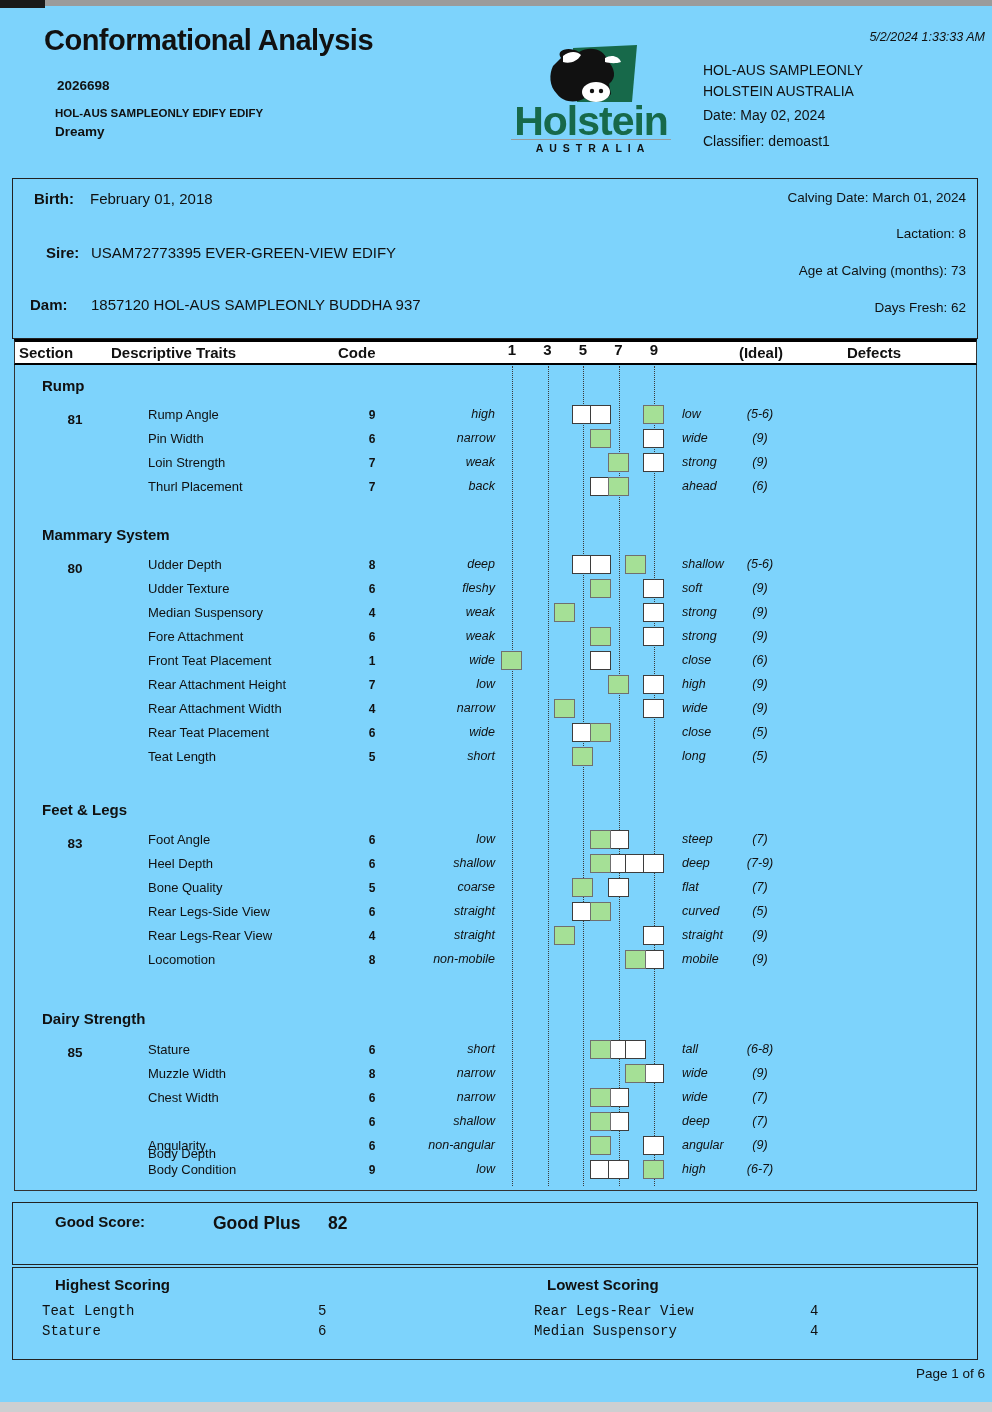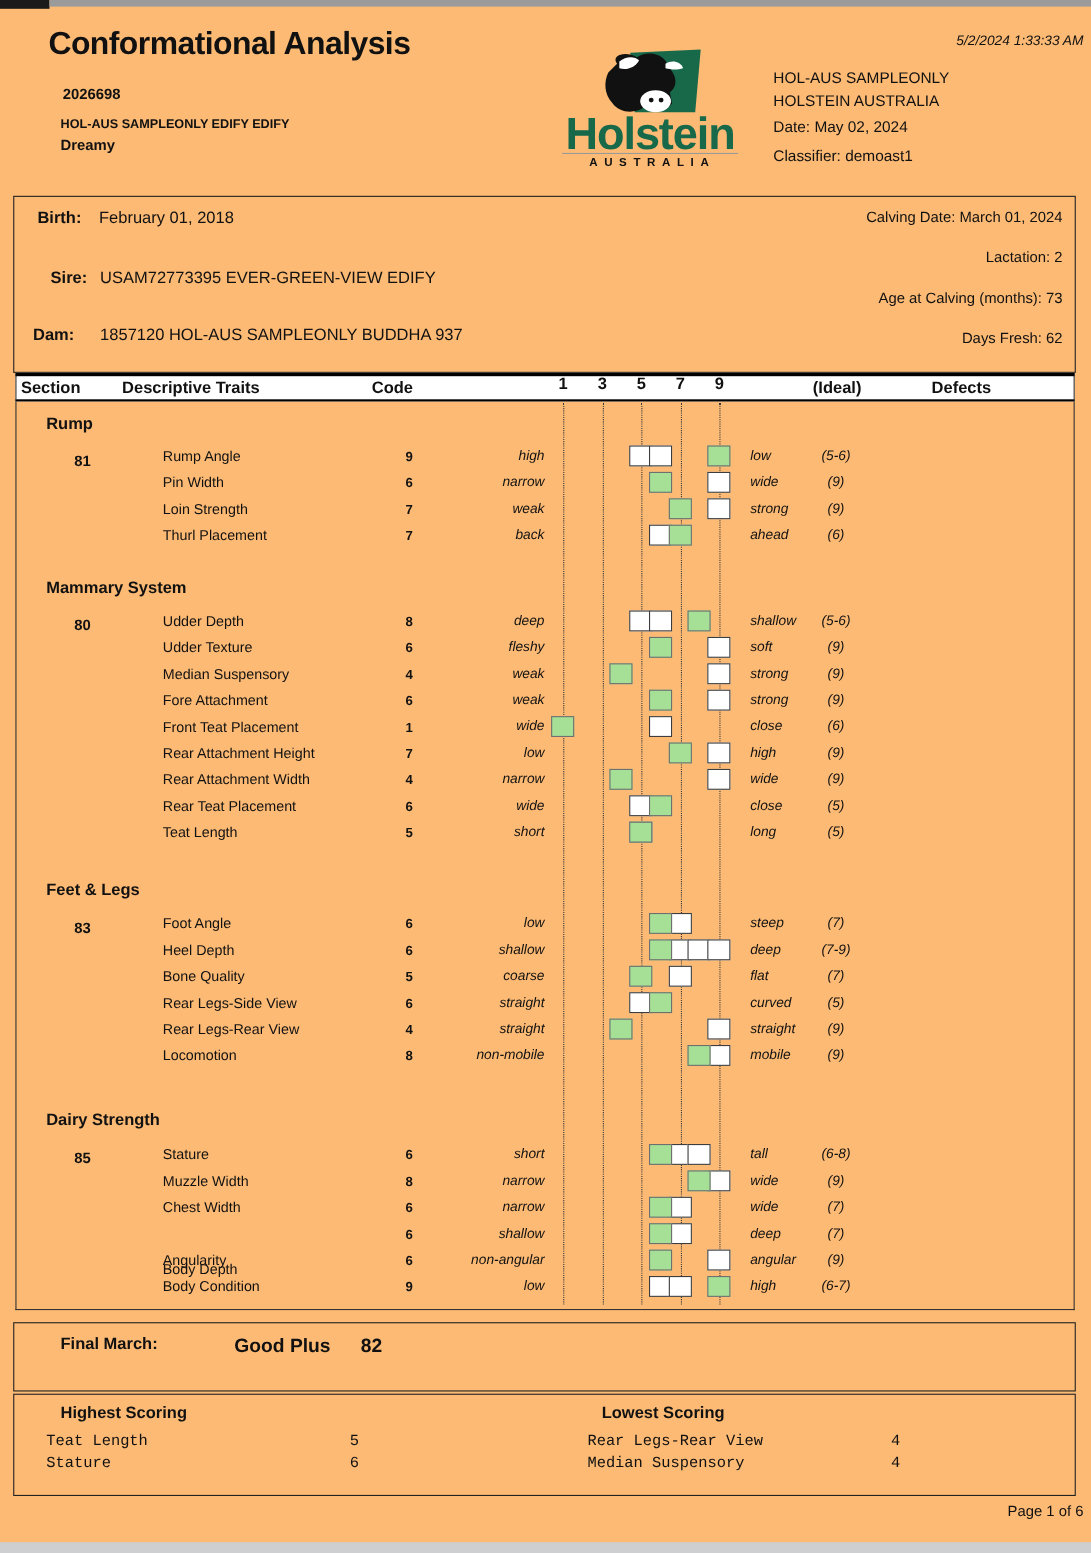--- a/index.html
+++ b/index.html
@@ -1,16 +1,16 @@
 <!DOCTYPE html>
 <html><head>
 <meta charset="utf-8">
 <style>
   html,body{margin:0;padding:0;background:#fff;}
-  #page{position:relative;width:992px;height:1412px;background:#fdba74;overflow:hidden;
+  #page{position:relative;width:992px;height:1412px;background:#7dd3fc;overflow:hidden;
         font-family:"Liberation Sans",sans-serif;color:#111;}
   .abs{position:absolute;}
 
   .topstrip-black{left:0;top:0;width:45px;height:8px;background:#1a1a1a;}
   .topstrip-gray{left:45px;top:0;right:0;height:6px;background:#9b9b9b;}
   .bottomstrip{left:0;top:1402px;width:992px;height:10px;background:#cdcfd1;}
 
   .title{left:44px;top:24px;font-size:29px;font-weight:bold;letter-spacing:-0.5px;}
   .timestamp{right:7px;top:30px;font-size:12.5px;font-style:italic;}
   .animal-id{left:57px;top:78px;font-size:13.5px;font-weight:bold;}
@@ -102,39 +102,39 @@
     <span class="th" style="left:4px;">Section</span>
     <span class="th" style="left:96px;">Descriptive Traits</span>
     <span class="th" style="left:323px;">Code</span>
     <span class="th" style="left:708px;width:76px;text-align:center;">(Ideal)</span>
     <span class="th" style="left:822px;width:74px;text-align:center;">Defects</span>
   </div>
   <div class="abs tbody"></div>
   <div id="trait-area"></div>
 
   <div class="abs fsbox">
-    <span class="abs fs-label">Final March:</span>
+    <span class="abs fs-label">Good Score:</span>
     <span class="abs fs-class">Good Plus</span>
     <span class="abs fs-score">82</span>
   </div>
 
   <div class="abs sumbox">
     <span class="sum-title" style="left:42px;">Highest Scoring</span>
     <span class="sum-title" style="left:534px;">Lowest Scoring</span>
     <div id="sum-rows"></div>
   </div>
 
   <div class="abs pagelabel">Page 1 of 6</div>
   <div class="abs bottomstrip"></div>
 <div class="abs hdr-line" style="left: 703px; top: 62px;">HOL-AUS SAMPLEONLY</div>
     <div class="abs hdr-line" style="left: 703px; top: 83px;">HOLSTEIN AUSTRALIA</div>
     <div class="abs hdr-line" style="left: 703px; top: 107px;">Date: May 02, 2024</div>
     <div class="abs hdr-line" style="left: 703px; top: 133px;">Classifier: demoast1</div>
     <div class="abs info-right" style="top: 190px;">Calving Date: March 01, 2024</div>
-    <div class="abs info-right" style="top: 226px;">Lactation: 2</div>
+    <div class="abs info-right" style="top: 226px;">Lactation: 8</div>
     <div class="abs info-right" style="top: 263px;">Age at Calving (months): 73</div>
     <div class="abs info-right" style="top: 300px;">Days Fresh: 62</div>
     <div class="abs" style="left: 504px; top: 341px; width: 16px; text-align: center; font-size: 15px; font-weight: bold;">1</div>
     <div class="abs" style="left: 539.5px; top: 341px; width: 16px; text-align: center; font-size: 15px; font-weight: bold;">3</div>
     <div class="abs" style="left: 575px; top: 341px; width: 16px; text-align: center; font-size: 15px; font-weight: bold;">5</div>
     <div class="abs" style="left: 610.5px; top: 341px; width: 16px; text-align: center; font-size: 15px; font-weight: bold;">7</div>
     <div class="abs" style="left: 646px; top: 341px; width: 16px; text-align: center; font-size: 15px; font-weight: bold;">9</div>
     <div class="dotline" style="left: 512px; top: 366px; height: 820px;"></div>
     <div class="dotline" style="left: 547.5px; top: 366px; height: 820px;"></div>
     <div class="dotline" style="left: 583px; top: 366px; height: 820px;"></div>

